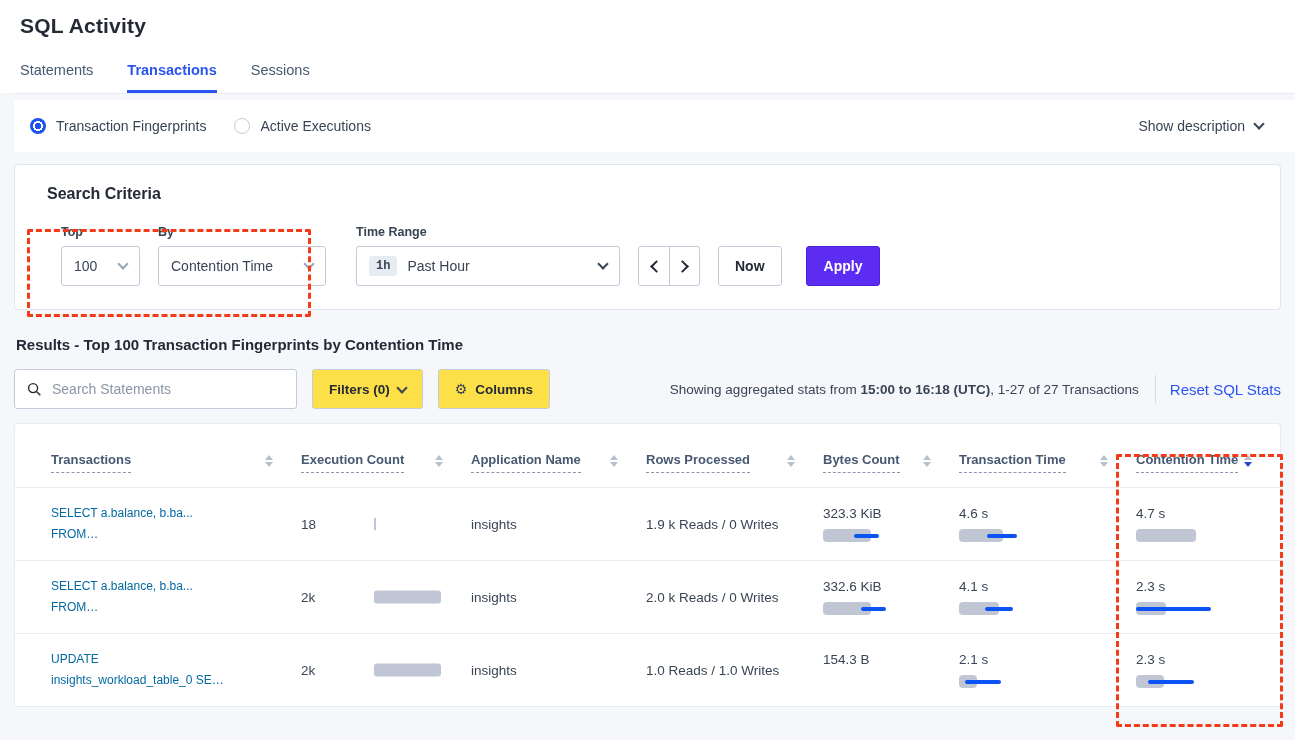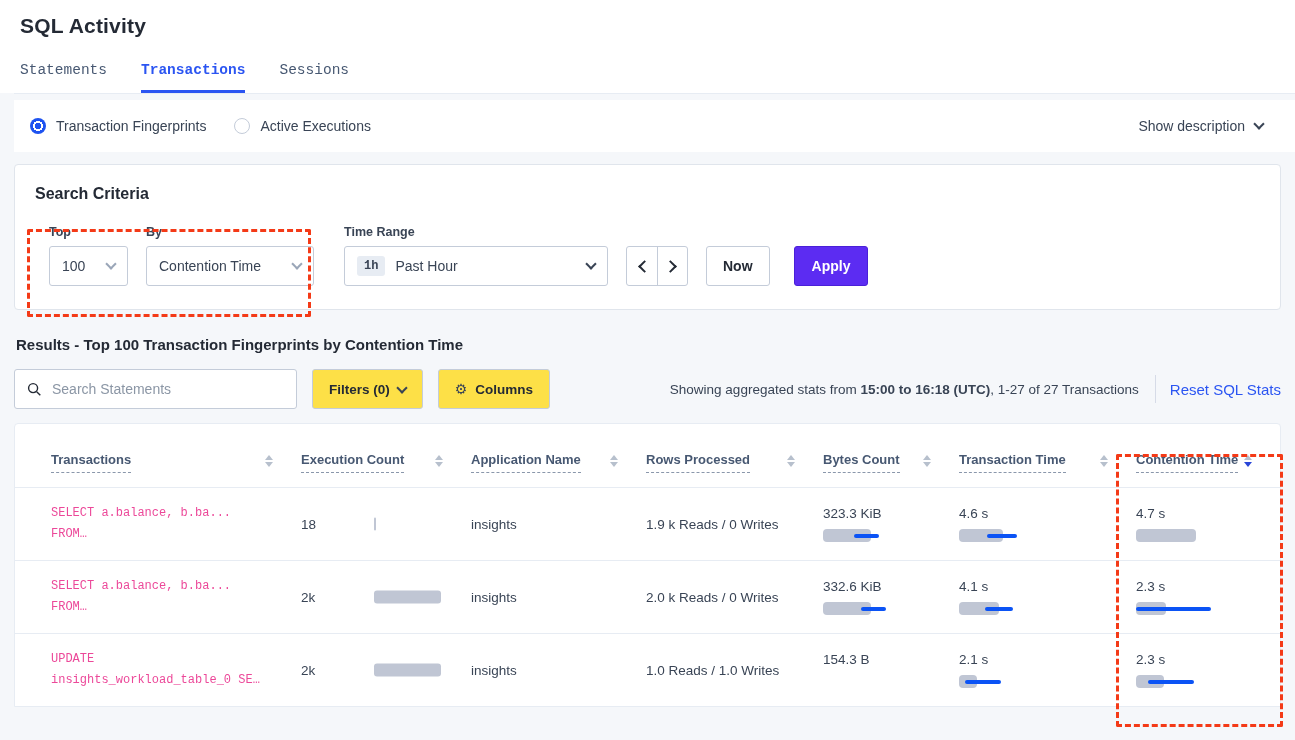--- a/index.html
+++ b/index.html
@@ -3,38 +3,38 @@
 <meta charset="utf-8">
 <style>
   * { margin:0; padding:0; box-sizing:border-box; }
   html,body { width:1295px; height:740px; overflow:hidden; background:#f5f7fa;
     font-family:"Liberation Sans", sans-serif; color:#242a35; }
 
   
   .app-header { background:#fff; padding:14px 0 0 20px; }
   .page-title { font-size:21px; font-weight:700; letter-spacing:.2px; }
   .tabs { display:flex; gap:34px; margin-top:24px; }
-  .tab { font-size:14.5px; color:#475872; padding-bottom:12px; cursor:pointer;font-family:Liberation Mono, monospace; }
+  .tab { font-size:14.5px; color:#475872; padding-bottom:12px; cursor:pointer; }
   .tab.active { color:#2b55f2; font-weight:700; border-bottom:3px solid #2b55f2; }
   .header-rule { height:1px; background:#e7ecf3; margin:0 0 0 14px; }
 
   
   .radio-band { background:#fff; margin:6px 0 0 14px; height:52px; display:flex;
     align-items:center; padding:0 32px 0 16px; }
   .radio-opt { display:flex; align-items:flex-start; gap:10px; margin-right:28px; cursor:pointer; }
   .radio-circle { width:16px; height:16px; border-radius:50%; flex:0 0 16px; }
   .radio-circle.on { background:radial-gradient(circle,#1e53f0 0 3px,#fff 3px 5px,#1e53f0 5px 8px); }
   .radio-circle.off { border:1px solid #c4ccd9; background:#fff; }
   .radio-label { font-size:14px; color:#394455; }
   .show-desc { margin-left:auto; display:flex; align-items:center; gap:10px;
     font-size:14px; color:#394455; cursor:pointer;justify-content:center; }
 
   
   .criteria-card { background:#fff; border:1px solid #e0e5ec; border-radius:4px;
-    margin:12px 14px 0 14px; padding:20px 20px 26px 20px; height:146px; position:relative; }
+    margin:12px 14px 0 14px; padding:20px 20px 26px 32px; height:146px; position:relative; }
   .criteria-title { font-size:16px; font-weight:700; color:#242a35; }
   .criteria-row { display:flex; align-items:flex-end; margin-top:22px; gap:18px; }
   .field { display:flex; flex-direction:column; gap:7px; }
   .field-label { font-size:12.5px; font-weight:700; color:#394455; }
   .selectbox { height:40px; border:1px solid #c4ccd9; border-radius:3px; background:#fff;
     display:flex; align-items:center; padding:0 12px; font-size:14px; color:#394455;
     justify-content:space-between; cursor:pointer; }
   .sel-top { width:79px; }
   .sel-by { width:168px; }
   .sel-time { width:264px; margin-left:12px; }
@@ -84,22 +84,22 @@
     border-bottom:1px dashed #8a97ab; }
   .sorter { display:flex; flex-direction:column; gap:2px; margin-top:3px; }
   .tri-up { width:0; height:0; border-left:4px solid transparent; border-right:4px solid transparent;
     border-bottom:5px solid #b7c0cd; }
   .tri-down { width:0; height:0; border-left:4px solid transparent; border-right:4px solid transparent;
     border-top:5px solid #b7c0cd; }
   .tri-down.active { border-top-color:#2945d8; }
   .trow { padding-left:36px; border-top:1px solid #e7ecf3; height:73px; }
   .td { display:flex; flex-direction:column; justify-content:center; font-size:13.5px;
     color:#394455; padding-right:10px; }
-  .td-sql { font-family:Liberation Mono, monospace; font-size:12px;
-    color:#ec4899; line-height:21px; cursor:pointer; }
+  .td-sql { font-family:Liberation Sans, sans-serif; font-size:12px;
+    color:#0369a1; line-height:21px; cursor:pointer; }
   .td-exec { position:relative; }
   .exec-bar { position:absolute; left:73px; top:50%; transform:translateY(-50%);
     height:13px; border-radius:3px; background:#c0c6d4; }
   .metric-text { margin-bottom:8px; }
   .bar-wrap { position:relative; height:13px; width:120px; }
   .bar-track { position:absolute; left:0; top:0; height:13px; border-radius:4px; background:#c0c6d4; }
   .bar-line { position:absolute; top:4.5px; height:4px; border-radius:2px; background:#0b53f5; }
 
   
   .annot { position:absolute; border:3px dashed #f43a17; border-radius:2px; pointer-events:none; }

